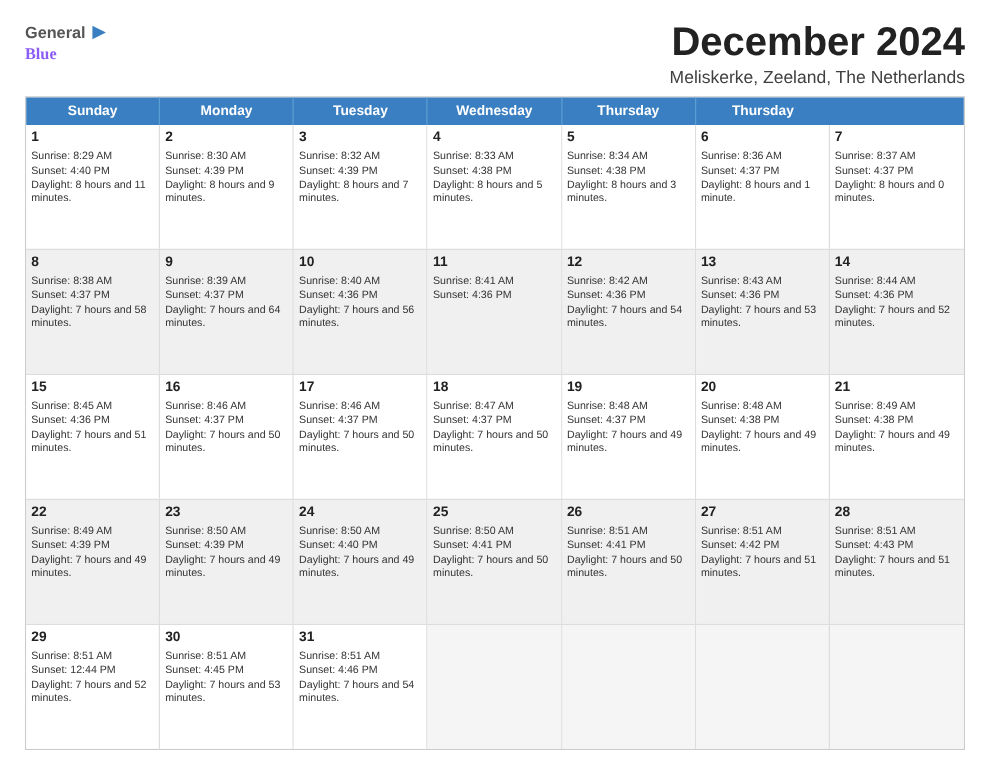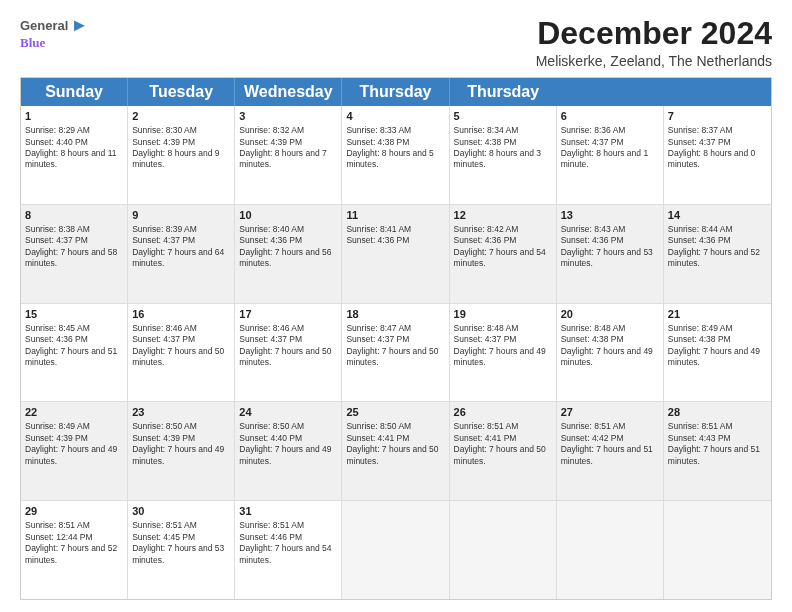--- a/index.html
+++ b/index.html
@@ -73,21 +73,21 @@
       border: 1px solid #ccc;
     }
     .cal-header {
       display: grid;
       grid-template-columns: repeat(7, 1fr);
       background: #3a7fc1;
     }
     .cal-header-cell {
       color: #fff;
       font-weight: bold;
-      font-size: 16px;
+      font-size: 11px;
       padding: 5px 4px;
       text-align: center;
       border-right: 1px solid #5a9fd4;
     }
     .cal-header-cell:last-child { border-right: none; }
     .cal-body {
       flex: 1;
       display: flex;
       flex-direction: column;
     }
@@ -132,20 +132,21 @@
     </div>
     <div class="title-block">
       <div class="month-title">December 2024</div>
       <div class="subtitle">Meliskerke, Zeeland, The Netherlands</div>
     </div>
   </div>
 
   <div class="calendar">
     <div class="cal-header">
     <div class="cal-header-cell">Sunday</div>
+        <div class="cal-header-cell">Monday</div>
         <div class="cal-header-cell">Tuesday</div>
         <div class="cal-header-cell">Wednesday</div>
         <div class="cal-header-cell">Thursday</div>
         <div class="cal-header-cell">Thursday</div>
       </div>
     <div class="cal-body">
     <div class="cal-row">
           <div class="cal-cell"><span class="day-num">1</span><span>Sunrise: 8:29 AM</span><br><span>Sunset: 4:40 PM</span><br><span>Daylight: 8 hours and 11 minutes.</span></div>
           <div class="cal-cell"><span class="day-num">2</span><span>Sunrise: 8:30 AM</span><br><span>Sunset: 4:39 PM</span><br><span>Daylight: 8 hours and 9 minutes.</span></div>
           <div class="cal-cell"><span class="day-num">3</span><span>Sunrise: 8:32 AM</span><br><span>Sunset: 4:39 PM</span><br><span>Daylight: 8 hours and 7 minutes.</span></div>

